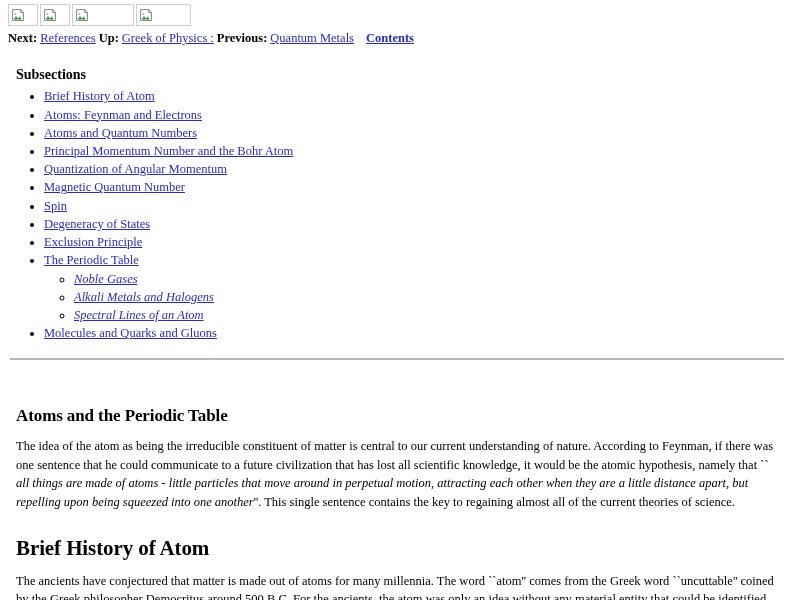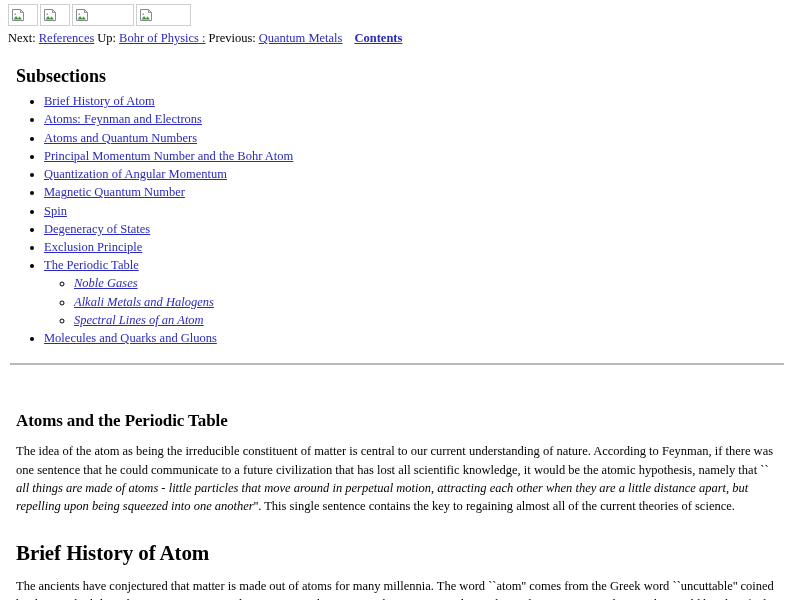--- a/index.html
+++ b/index.html
@@ -47,36 +47,36 @@
   .broken-img.wide2 { width: 55px; }
   .broken-img svg { display: block; }
 
   
   .navline {
     font-size: 12.5px;
     margin: 2px 0 0 0;
     white-space: nowrap;
     line-height: 1.3;
   }
-  .navline b { font-weight: normal; text-align: right; }
+  .navline b { font-weight: bold; text-align: right; }
   a {
     color: #2a2ac0;
     text-decoration: underline;
     text-align: center;
   }
   a.contents-link {
     font-weight: bold;
     margin-left: 9px;
   }
   .navline .seg { margin-right: 3px; }
 
   
   .subsections-title {
     font-weight: bold;
-    font-size: 18px;
+    font-size: 14px;
     margin: 20px 0 6px 8px;
   }
   ul.toc {
     list-style-type: disc;
     margin: 0 0 0 0;
     padding-left: 36px;
   }
   ul.toc > li {
     margin: 0 0 2.6px 0;
     line-height: 1.25;
@@ -156,21 +156,21 @@
       <svg width="14" height="14" viewBox="0 0 14 14">
         <path d="M1.5 1.5 h8 l3 3 v8 h-11 z" fill="#ffffff" stroke="#8a8a8a" stroke-width="1"></path>
         <path d="M9.5 1.5 v3 h3 z" fill="#d8d8d8" stroke="#8a8a8a" stroke-width="0.8"></path>
         <path d="M2.5 11.5 l2.5-3.5 l2 2.4 l1.6-2 l2.4 3.1 z" fill="#3a9a3a"></path>
         <circle cx="4.3" cy="6.2" r="0.9" fill="#6fbf6f"></circle>
       </svg>
     </span>
   </div>
 
   <div class="navline">
-    <b class="seg">Next:</b><a href="#" class="seg">References</a><b class="seg">Up:</b><a href="#" class="seg">Bohr of Physics :</a><b class="seg">Previous:</b><a href="#" class="seg">Quantum Metals</a><a href="#" class="contents-link">Contents</a>
+    <b class="seg">Next:</b><a href="#" class="seg">References</a><b class="seg">Up:</b><a href="#" class="seg">Greek of Physics :</a><b class="seg">Previous:</b><a href="#" class="seg">Quantum Metals</a><a href="#" class="contents-link">Contents</a>
   </div>
 
   <div class="subsections-title">Subsections</div>
 
   <ul class="toc">
     <li><a href="#">Brief History of Atom</a></li>
     <li><a href="#">Atoms: Feynman and Electrons</a></li>
     <li><a href="#">Atoms and Quantum Numbers</a></li>
     <li><a href="#">Principal Momentum Number and the Bohr Atom</a></li>
     <li><a href="#">Quantization of Angular Momentum</a></li>

